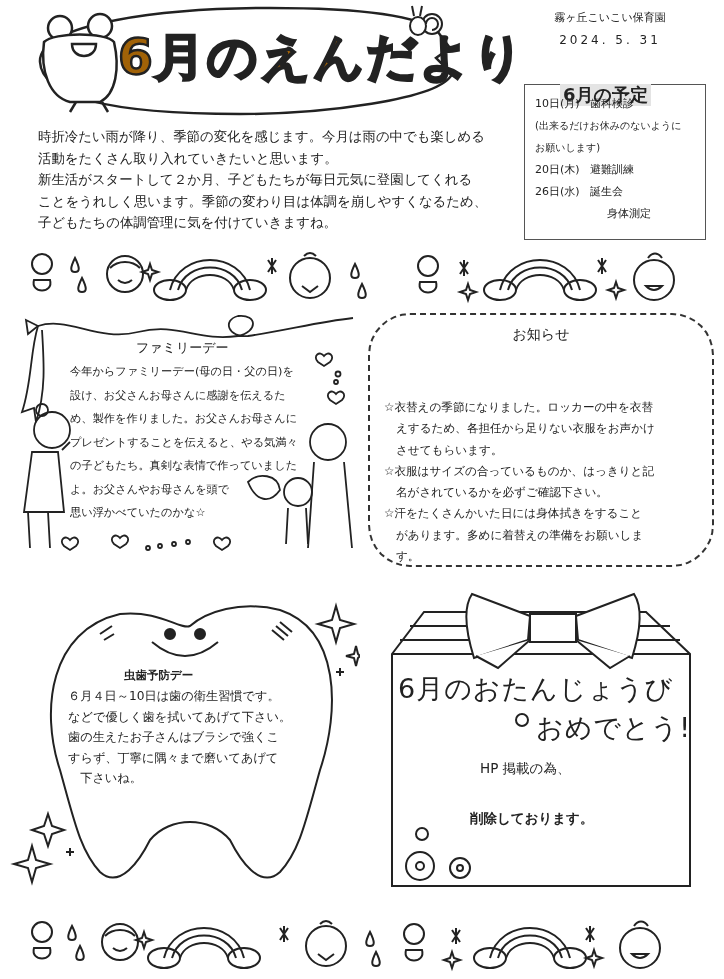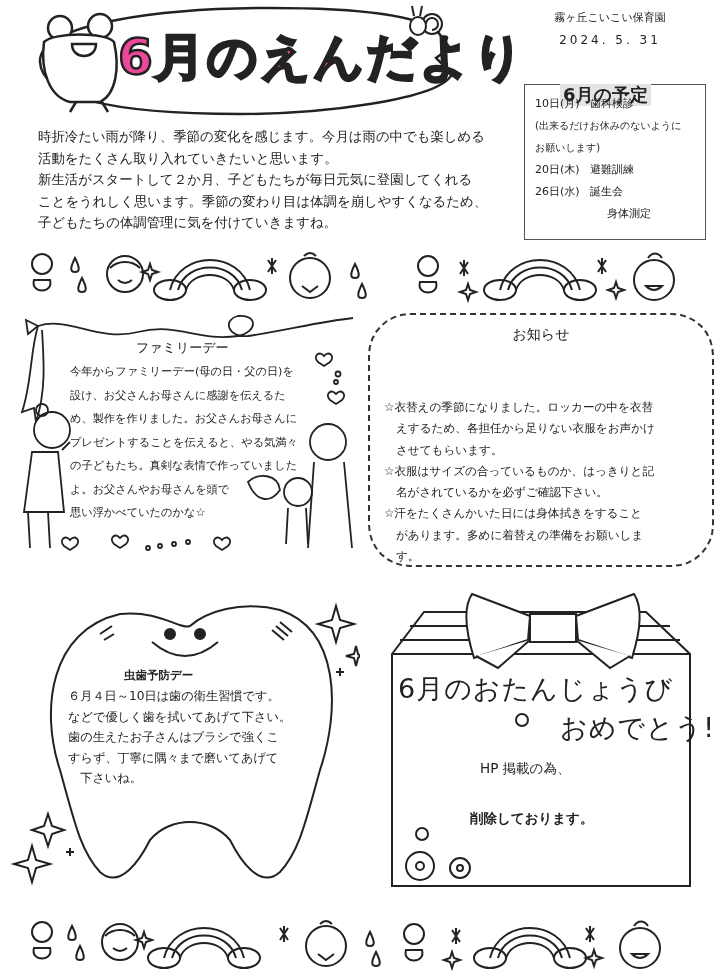--- a/index.html
+++ b/index.html
@@ -2,21 +2,21 @@
 <html><head>
   <meta charset="utf-8">
   <style>
     html, body { margin: 0; padding: 0; background: #ffffff; }
     body { width: 724px; height: 979px; position: relative; overflow: hidden;
            font-family: "DejaVu Sans", "Liberation Sans", sans-serif; color: #222; }
     .abs { position: absolute; }
     svg { display: block; }
     .title-wrap { left: 20px; top: 2px; width: 440px; height: 116px; }
     .title-text { left: 118px; top: 24px; font-size: 50px; font-weight: bold; letter-spacing: 2px;
-                  color: #ec4899; -webkit-text-stroke: 2.5px #222; font-family: "DejaVu Sans", sans-serif; }
+                  color: #a16207; -webkit-text-stroke: 2.5px #222; font-family: "DejaVu Sans", sans-serif; }
     .school { left: 520px; top: 10px; width: 180px; text-align: center; font-size: 11px; }
     .date { left: 520px; top: 33px; width: 180px; text-align: center; font-size: 12px; letter-spacing: 3px; }
     .sched-box { left: 524px; top: 84px; width: 180px; height: 154px; border: 1px solid #555; }
     .sched-title { left: 560px; top: 84px; background: #e4e4e4; font-size: 18px; font-weight: bold; padding: 0 3px; line-height: 22px; }
     .sched-list { left: 535px; top: 93px; font-size: 11px; line-height: 22px; }
     .sched-list div { white-space: nowrap; }
     .sched-list .small { font-size: 10px; }
     .intro { left: 38px; top: 126px; font-size: 13.4px; line-height: 21.5px; width: 470px; }
     .intro div { white-space: nowrap; }
     .border-row { left: 20px; width: 690px; height: 60px; }
@@ -25,21 +25,21 @@
     .family-body div { white-space: nowrap; }
     .notice { left: 368px; top: 313px; width: 346px; height: 254px; border: 2px dashed #333; border-radius: 42px; box-sizing: border-box; }
     .notice-title { left: 368px; top: 326px; width: 346px; text-align: center; font-size: 14px; }
     .notice-list { left: 384px; top: 360px; font-size: 11.6px; line-height: 21.3px; width: 320px; margin-top: 37px; }
     .notice-item { white-space: nowrap; }
     .notice-item .cont { padding-left: 12px; }
     .tooth-title { left: 124px; top: 668px; font-size: 11.5px; font-weight: bold; }
     .tooth-body { left: 68px; top: 686px; font-size: 12.2px; line-height: 20.6px; }
     .tooth-body div { white-space: nowrap; }
     .bday-line1 { left: 398px; top: 671px; font-size: 27px; letter-spacing: 1px; font-family: "DejaVu Sans", sans-serif; }
-    .bday-line2 { left: 560px; top: 710px; font-size: 27px; letter-spacing: 1px; font-family: "DejaVu Sans", sans-serif; }
+    .bday-line2 { left: 536px; top: 710px; font-size: 27px; letter-spacing: 1px; font-family: "DejaVu Sans", sans-serif; }
     .bday-note1 { left: 480px; top: 760px; font-size: 13.5px; }
     .bday-note2 { left: 470px; top: 810px; font-size: 13.5px; font-weight: bold; }
   </style>
 </head>
 <body>
 
 <div class="abs title-wrap">
   <svg width="440" height="116" viewBox="0 0 440 116">
     <path d="M20,60 C18,20 150,6 250,6 C340,6 400,14 418,30 L430,46 L416,56 L432,72 C420,98 300,112 220,112 C110,112 22,100 20,60 Z" fill="none" stroke="#222" stroke-width="2.5"></path>
 

